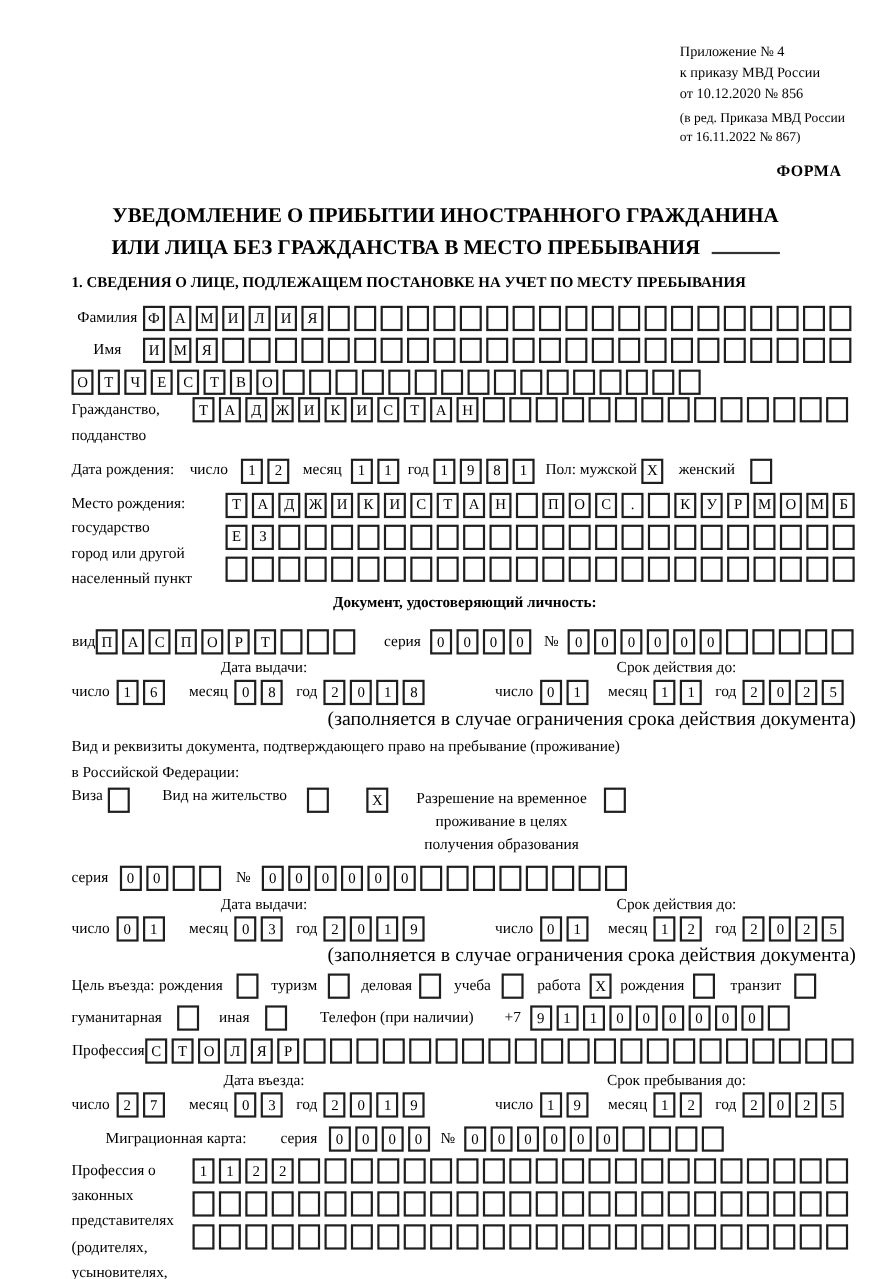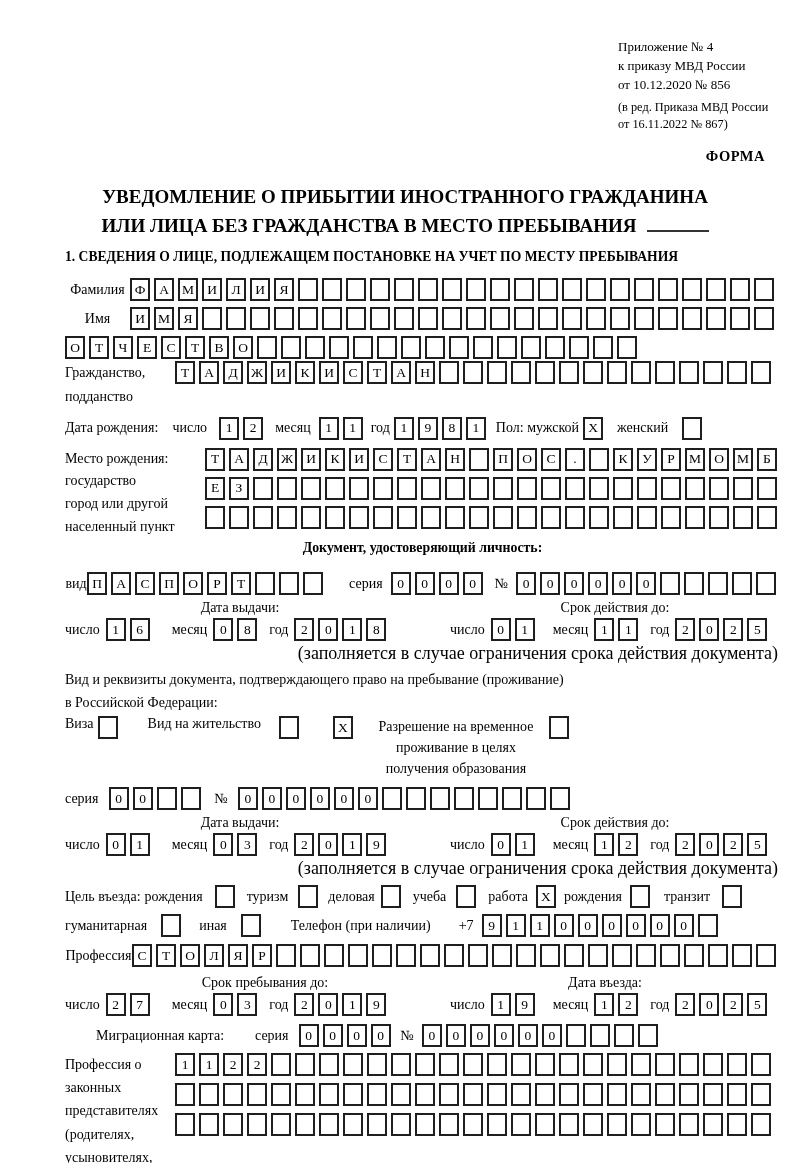--- a/index.html
+++ b/index.html
@@ -587,22 +587,22 @@
           <div class="cell"></div>
           <div class="cell"></div>
           <div class="cell"></div>
           <div class="cell"></div>
           <div class="cell"></div>
           <div class="cell"></div>
         </div>
     </div>
 
     <div class="row mb2">
+      <div style="width:350px; text-align:center">Дата въезда:</div>
       <div style="width:330px; text-align:center; margin-left:35px">Срок пребывания до:</div>
-      <div style="width:350px; text-align:center">Дата въезда:</div>
     </div>
 
     <div class="row mb8">
       <div class="grp" style="width:385px">
         <span class="lbl">число</span>
         <div class="cellrow">
             <div class="cell">2</div>
             <div class="cell">7</div>
           </div>
         <span class="lbl" style="margin-left:10px">месяц</span>

